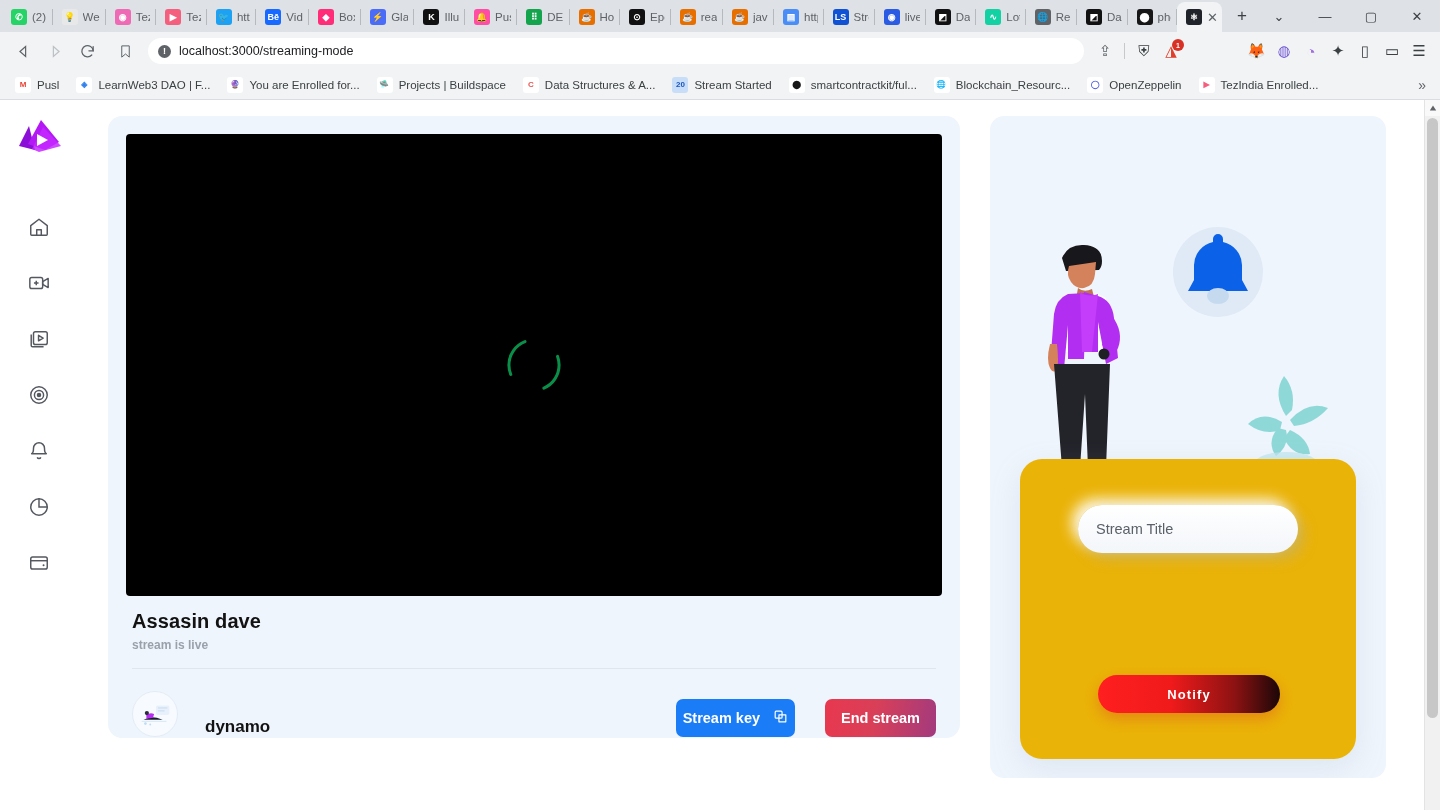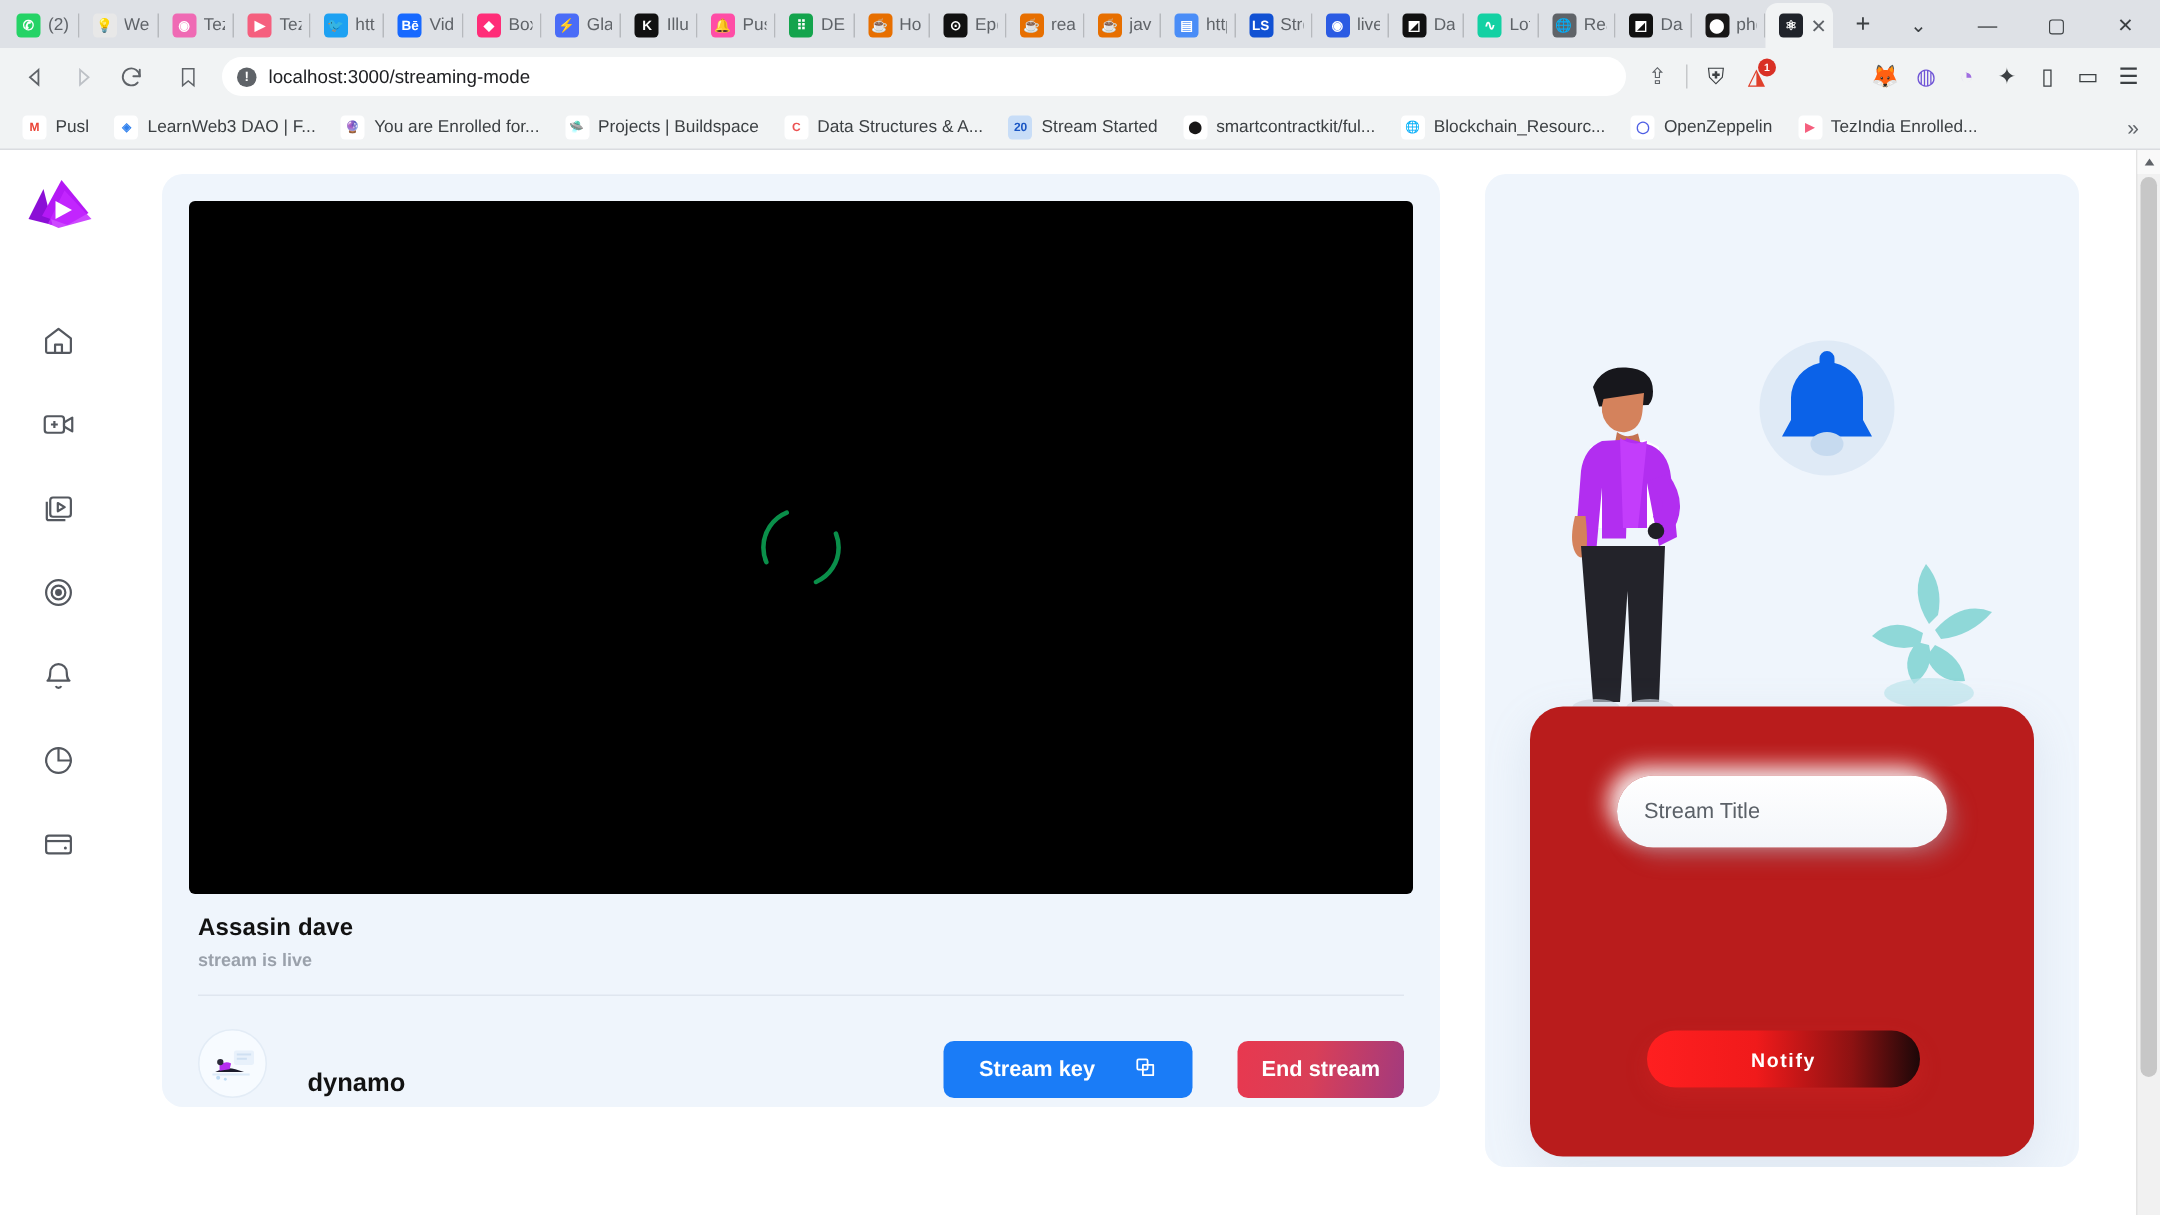--- a/index.html
+++ b/index.html
@@ -116,53 +116,53 @@
   .stream-card {
     width: 852px; flex: 0 0 852px; background: #eff5fc;
     border-radius: 14px; padding: 18px; height: 622px;
   }
   .video {
     width: 100%; height: 462px; background: #000; border-radius: 4px;
     display: flex; align-items: center; justify-content: center;
   }
   .spinner { width: 66px; height: 66px; }
   .stream-meta { padding: 14px 6px 12px 6px; }
-  .stream-title { font-size: 16px; font-weight: bold; color: #121212; letter-spacing: .1px;}
+  .stream-title { font-size: 20px; font-weight: bold; color: #121212; letter-spacing: .1px;}
   .stream-sub { font-size: 12px; font-weight: bold; color: #9aa1ab; margin-top: 5px; }
   .divider { height: 1px; background: #dfe6ef; margin: 4px 6px 0 6px; }
   .stream-footer {
     display: flex; align-items: flex-end; padding: 22px 6px 0 6px;
   }
   .avatar {
     width: 46px; height: 46px; border-radius: 50%; background: #f7fbff;
     border: 1px solid #e3ecf6; overflow: hidden; flex: 0 0 46px;
     display: flex; align-items: center; justify-content: center;
   }
   .username { font-size: 17px; font-weight: bold; color: #121212; margin-left: 27px; }
   .footer-btns { margin-left: auto; display: flex; align-items: center; gap: 30px; }
   .btn-streamkey {
     background: #1a7cf7; color: #fff; border: none; border-radius: 7px;
-    height: 38px; padding: 0 24px; font-size: 14.5px; font-weight: bold;
-    display: flex; align-items: center; gap: 26px; font-family: "Liberation Sans", sans-serif;
+    height: 38px; padding: 0 7px; font-size: 14.5px; font-weight: bold;
+    display: flex; align-items: center; gap: 13px; font-family: "Liberation Sans", sans-serif;
   }
   .btn-endstream {
     background: linear-gradient(100deg, #e8384f 0%, #d93f58 45%, #a23a7e 100%);
     color: #fff; border: none; border-radius: 7px; height: 38px; padding: 0 16px;
     font-size: 14.5px; font-weight: bold; font-family: "Liberation Sans", sans-serif;
   }
 
   
   .notify-panel {
     width: 396px; flex: 0 0 396px; background: #eff5fc;
     border-radius: 14px; height: 662px; position: relative; overflow: hidden;
   }
   .illus { position: absolute; top: 88px; left: 0; width: 396px; height: 300px; }
   .form-card {
-    position: absolute; left: 30px; top: 355px; width: 336px; height: 300px;
-    background: #b91c1c; border-radius: 22px;
+    position: absolute; left: 30px; top: 343px; width: 336px; height: 300px;
+    background: #eab308; border-radius: 22px;
     box-shadow: 0 10px 30px rgba(140,160,190,.18);
   }
   .neu-input {
     position: absolute; left: 58px; width: 220px; height: 48px;
     background: linear-gradient(180deg,#ffffff 0%, #f3f6fa 100%);
     border-radius: 24px; border: none; outline: none;
     padding: 0 18px; font-size: 14.5px; color: #5b6168;
     font-family: "Liberation Sans", sans-serif;
     box-shadow: 6px 6px 14px rgba(163,177,198,.35), -6px -6px 14px rgba(255,255,255,.9);
   }

